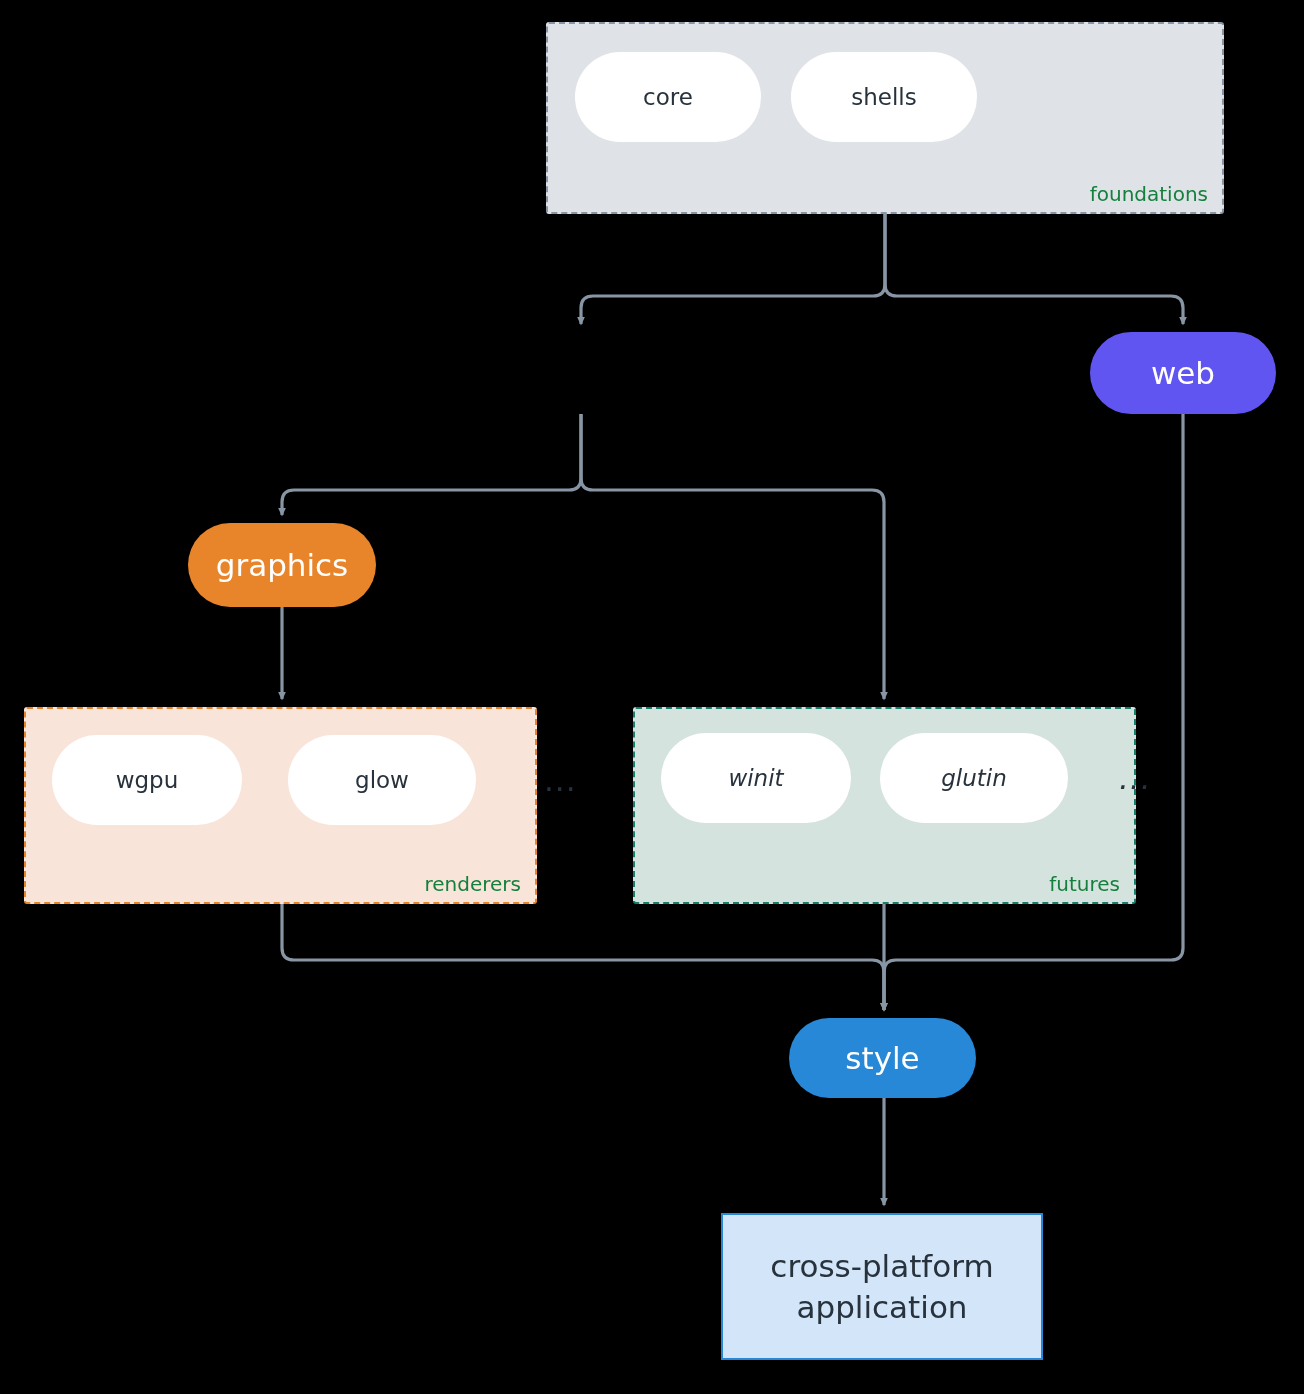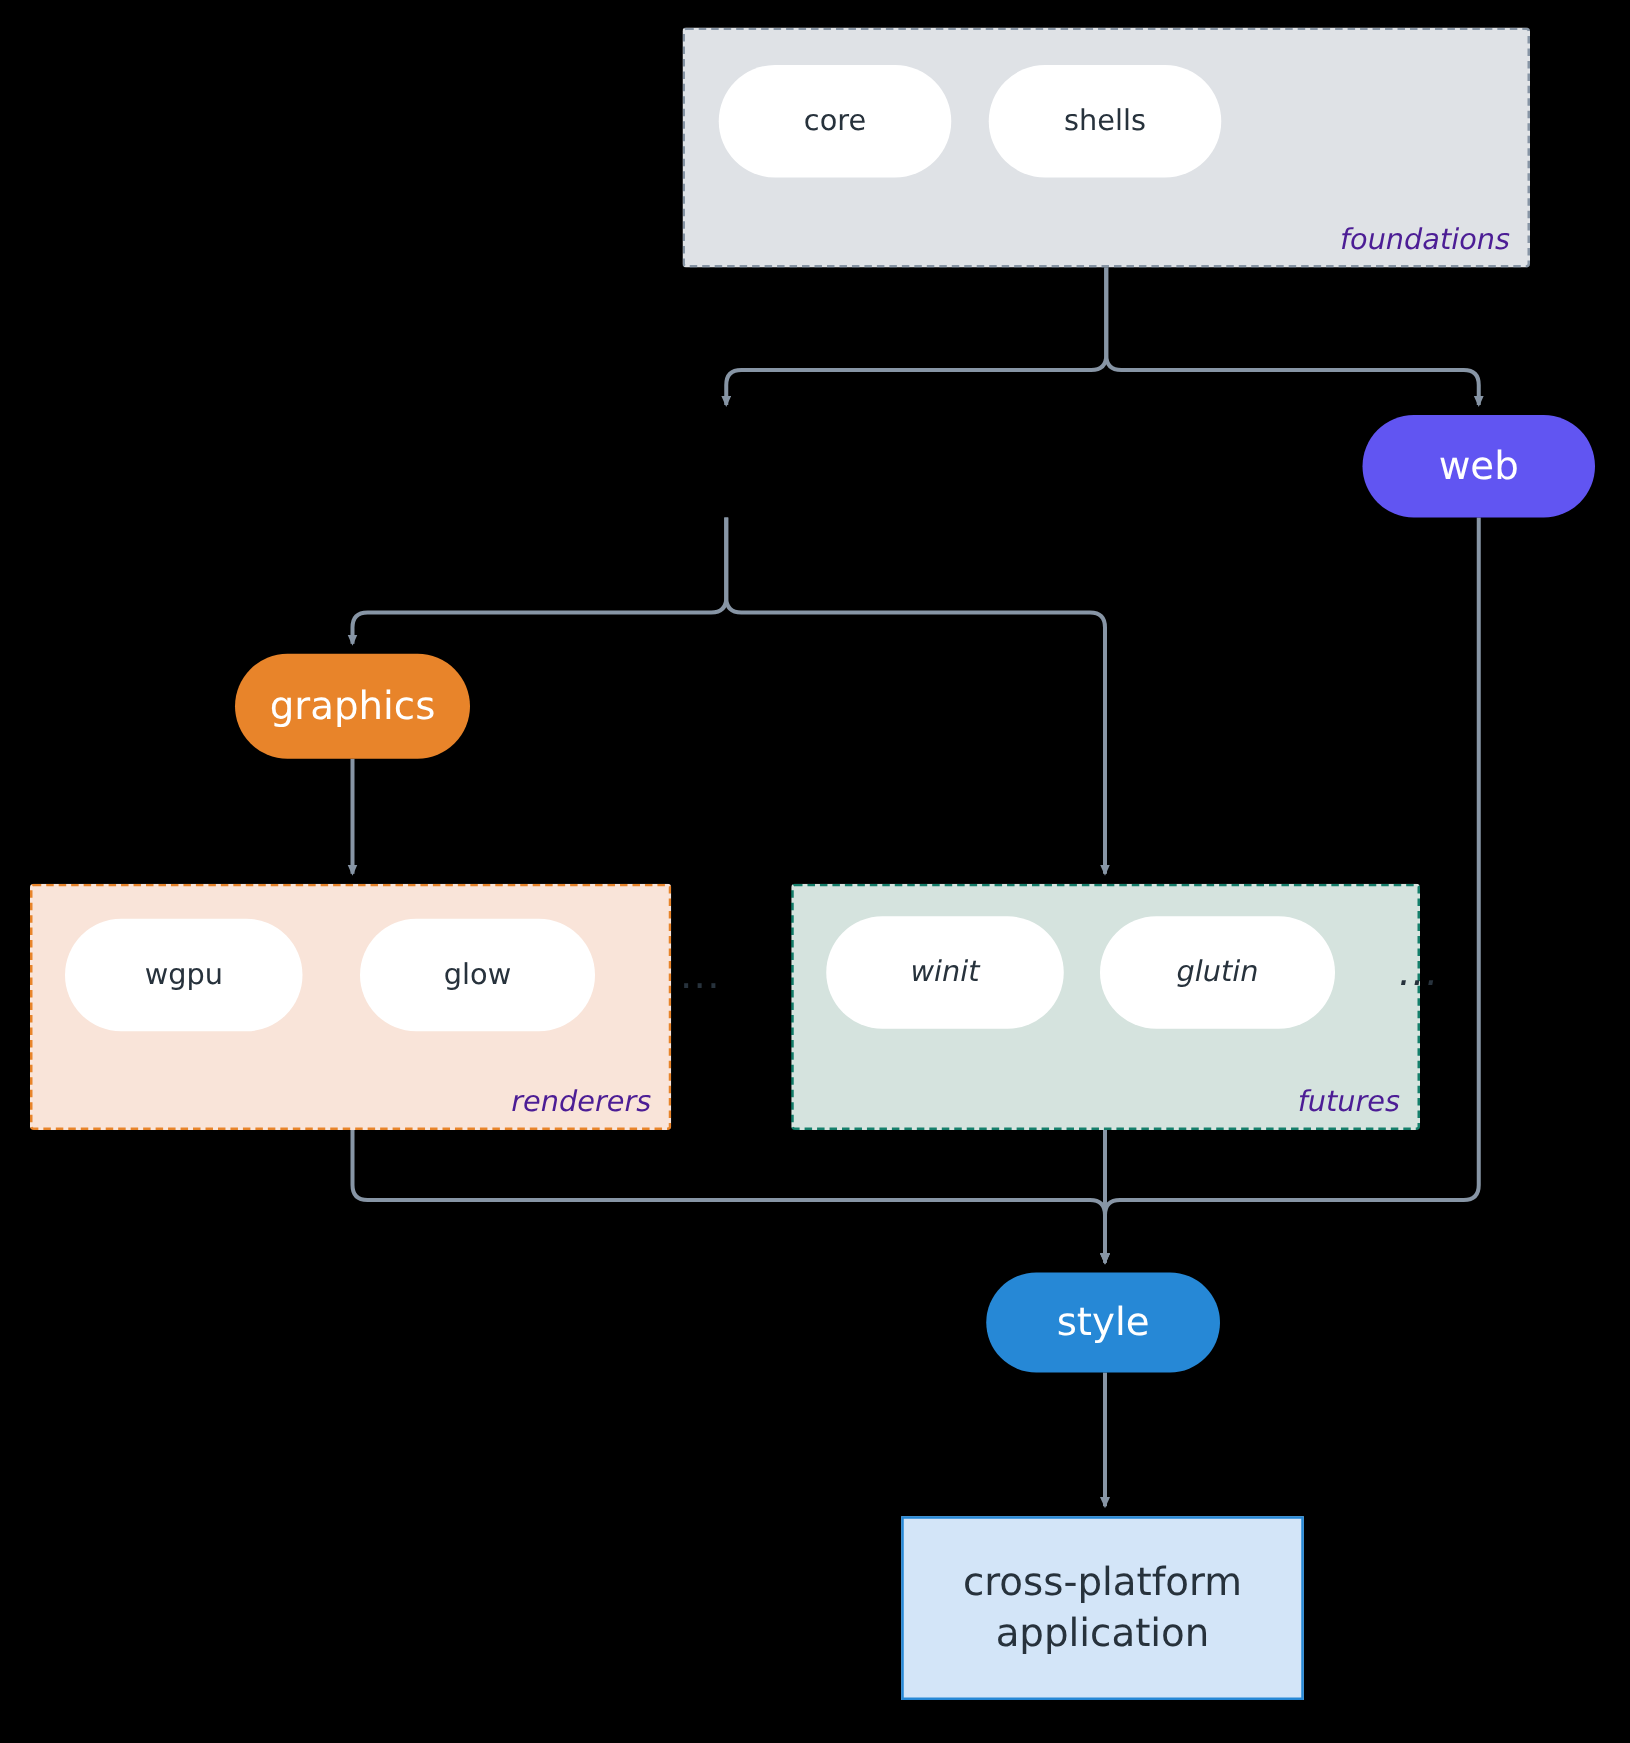--- a/index.html
+++ b/index.html
@@ -26,25 +26,24 @@
 
   
   .group {
     position: absolute;
     box-sizing: border-box;
   }
   .group .group-label {
     position: absolute;
     right: 14px;
     bottom: 8px;
-    font-size: 23px;
-    color: #4c1d95;
+    font-size: 20px;
+    color: #15803d;
     line-height: 1;
     white-space: nowrap;
-    font-style: italic;
   }
   .group .pills {
     position: absolute;
     display: flex;
     align-items: center;
   }
 
   #group-foundations {
     left: 546px;
     top: 22px;

